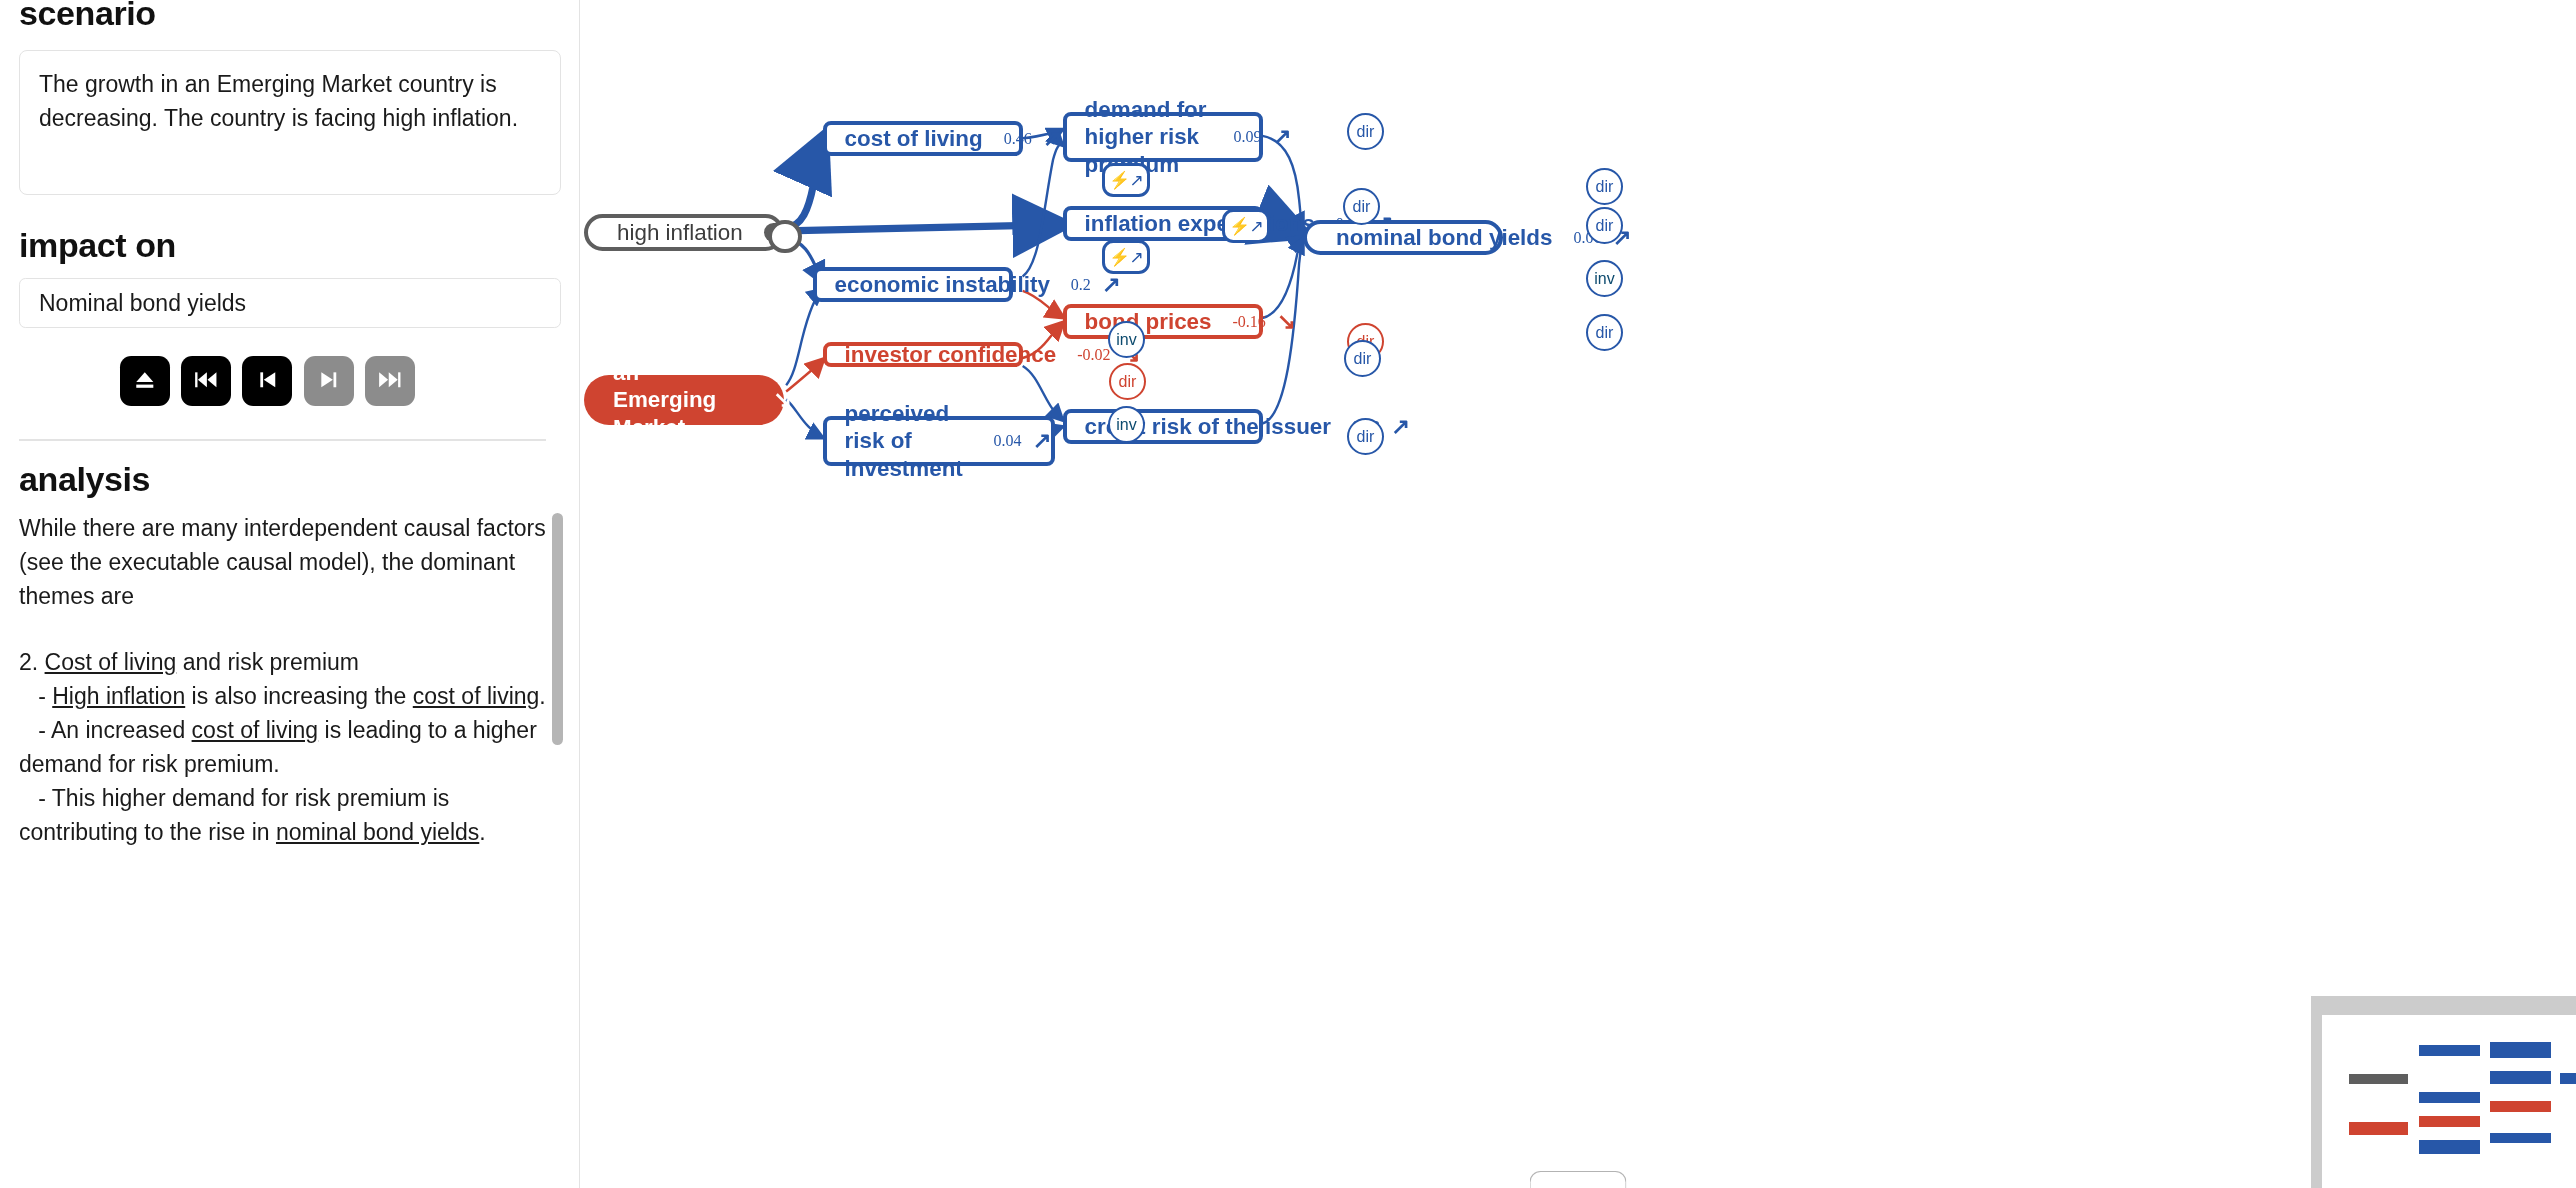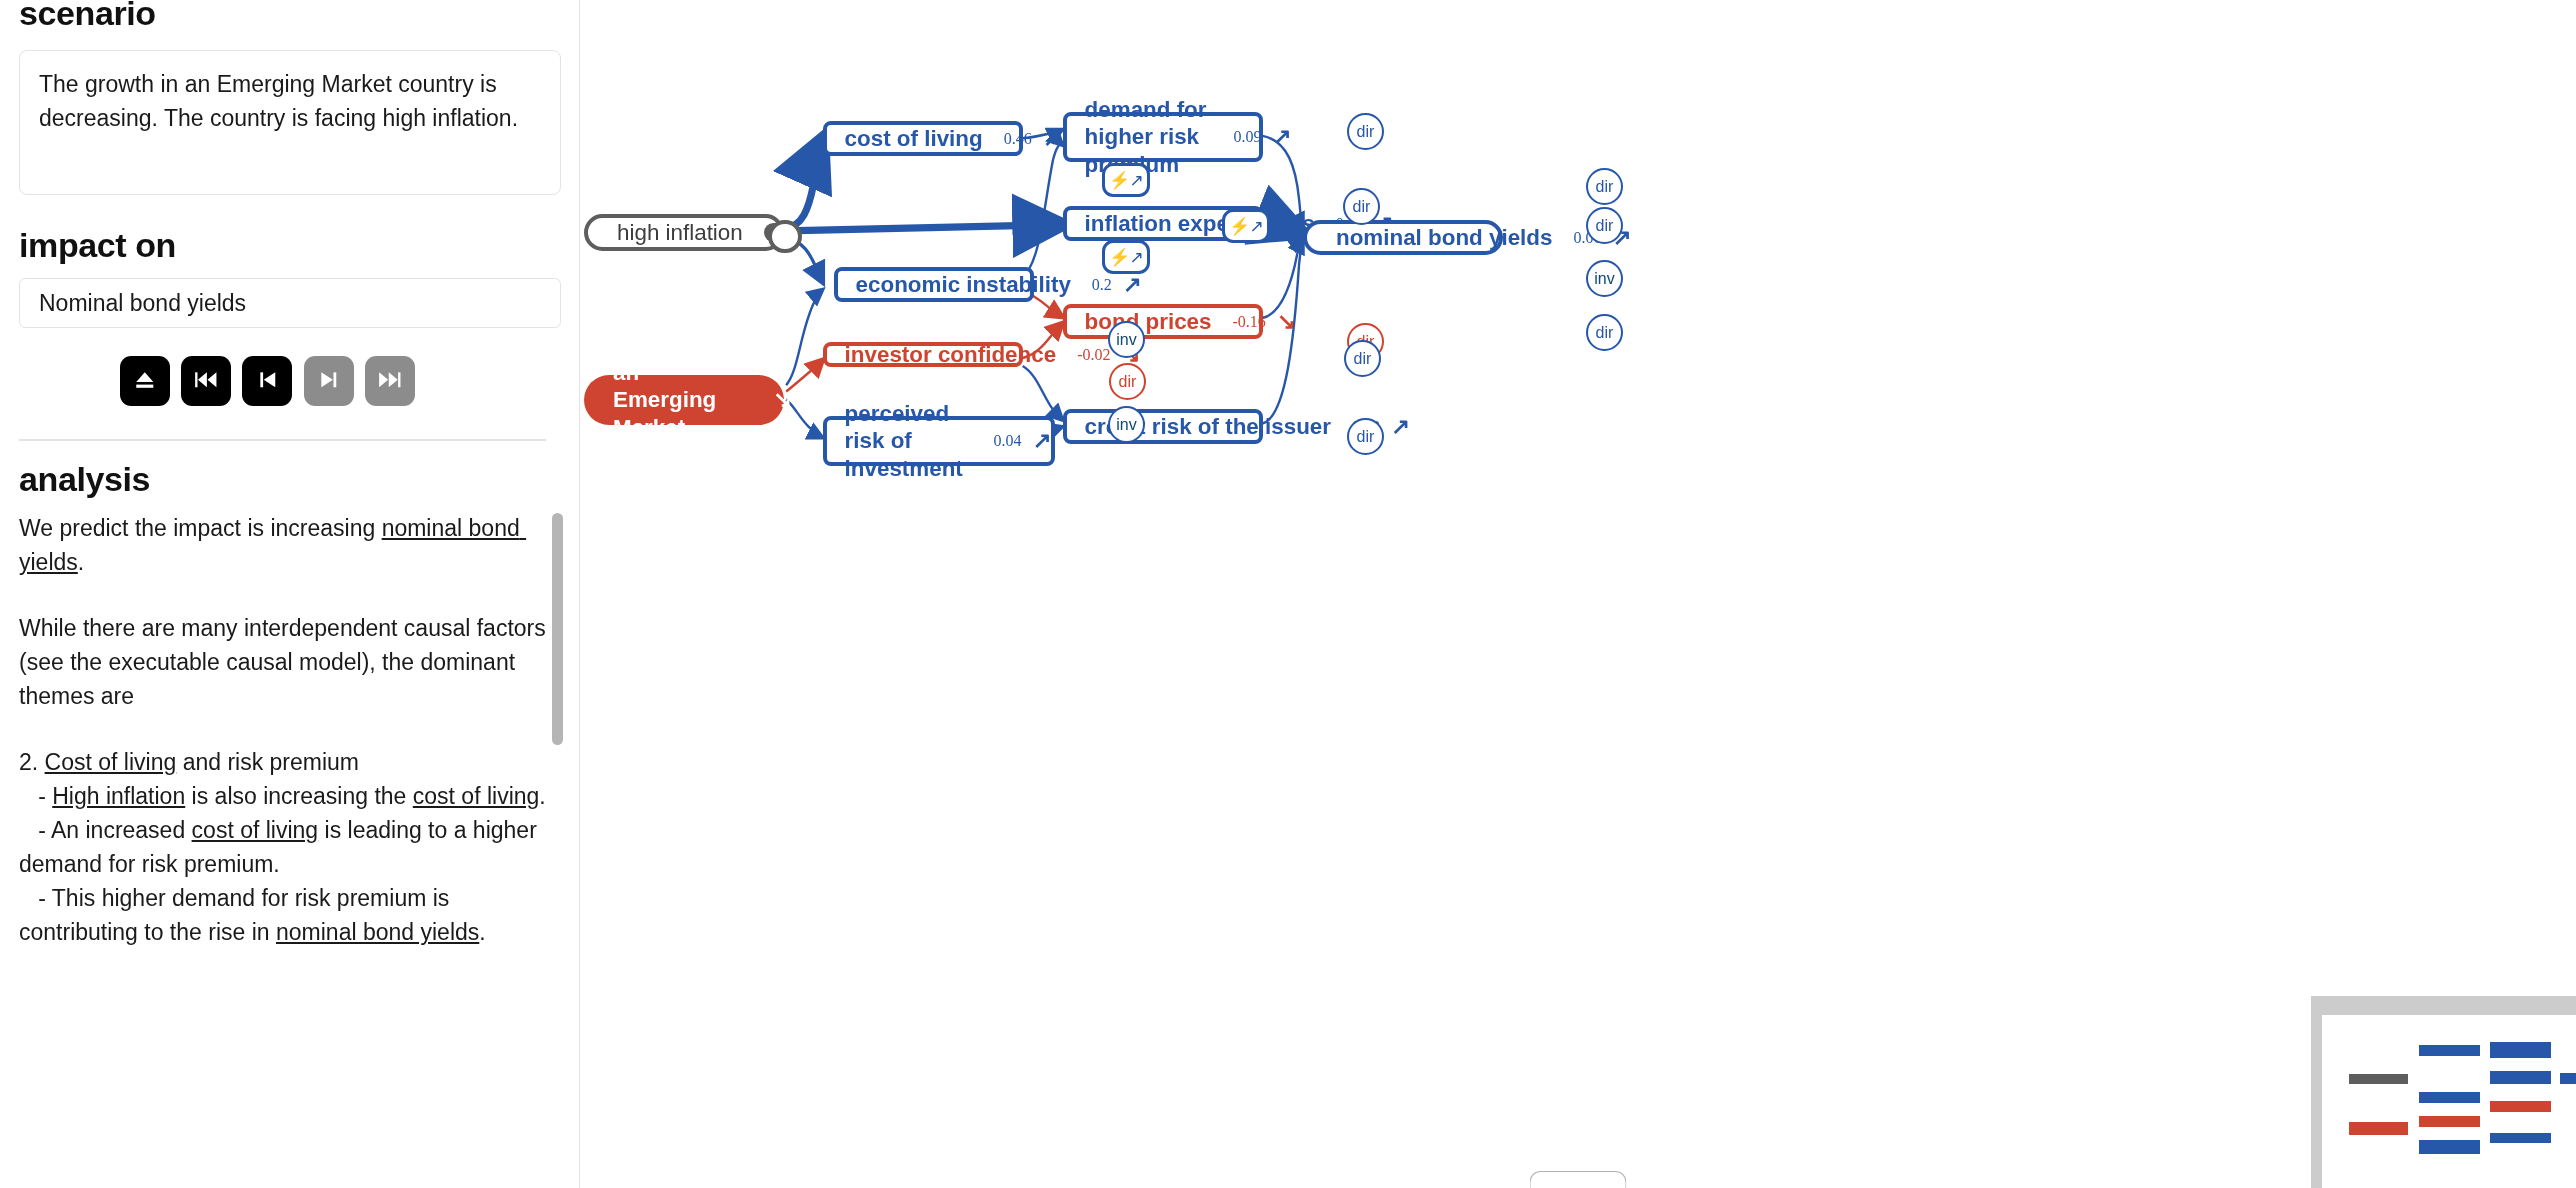--- a/index.html
+++ b/index.html
@@ -225,21 +225,20 @@
               <rect x="19.8" y="5" width="2.2" height="14"></rect>
             </svg></span>
         </button>
       </div>
 
     <div id="panel-divider"></div>
 
     <div id="analysis-title" class="section-title">analysis</div>
 
     <div id="analysis-body">
-        <p>We predict the impact is increasing <span class="u">nominal bond yields</span>.</p>
         <p>While there are many interdependent causal factors (see the executable causal model), the dominant themes are</p>
         <p>2. <span class="u">Cost of living</span> and risk premium
    - <span class="u">High inflation</span> is also increasing the <span class="u">cost of living</span>.
    - An increased <span class="u">cost of living</span> is leading to a higher demand for risk premium.
    - This higher demand for risk premium is contributing to the rise in <span class="u">nominal bond yields</span>.</p>
       </div>
 
     <div id="analysis-scrollbar">
       <div id="analysis-scrollthumb"></div>
     </div>
@@ -303,21 +302,21 @@
           <span class="nlabel" style="max-width: 128px;">growth in an Emerging Market country</span>
           <span class="nspacer"></span>
           <span class="narrow">↘</span>
         </div>
         <div class="node blue" style="left: 243px; top: 121px; width: 200px; height: 35px;">
           <span class="nlabel">cost of living</span>
           <span class="nspacer"></span>
           <span class="nval">0.46</span>
           <span class="narrow">↗</span>
         </div>
-        <div class="node blue" style="left: 254px; top: 267px; width: 200px; height: 35px;">
+        <div class="node blue" style="left: 233px; top: 267px; width: 200px; height: 35px;">
           <span class="nlabel">economic instability</span>
           <span class="nspacer"></span>
           <span class="nval">0.2</span>
           <span class="narrow">↗</span>
         </div>
         <div class="node red" style="left: 243px; top: 342px; width: 200px; height: 25px;">
           <span class="nlabel">investor confidence</span>
           <span class="nspacer"></span>
           <span class="nval">-0.02</span>
           <span class="narrow">↘</span>

